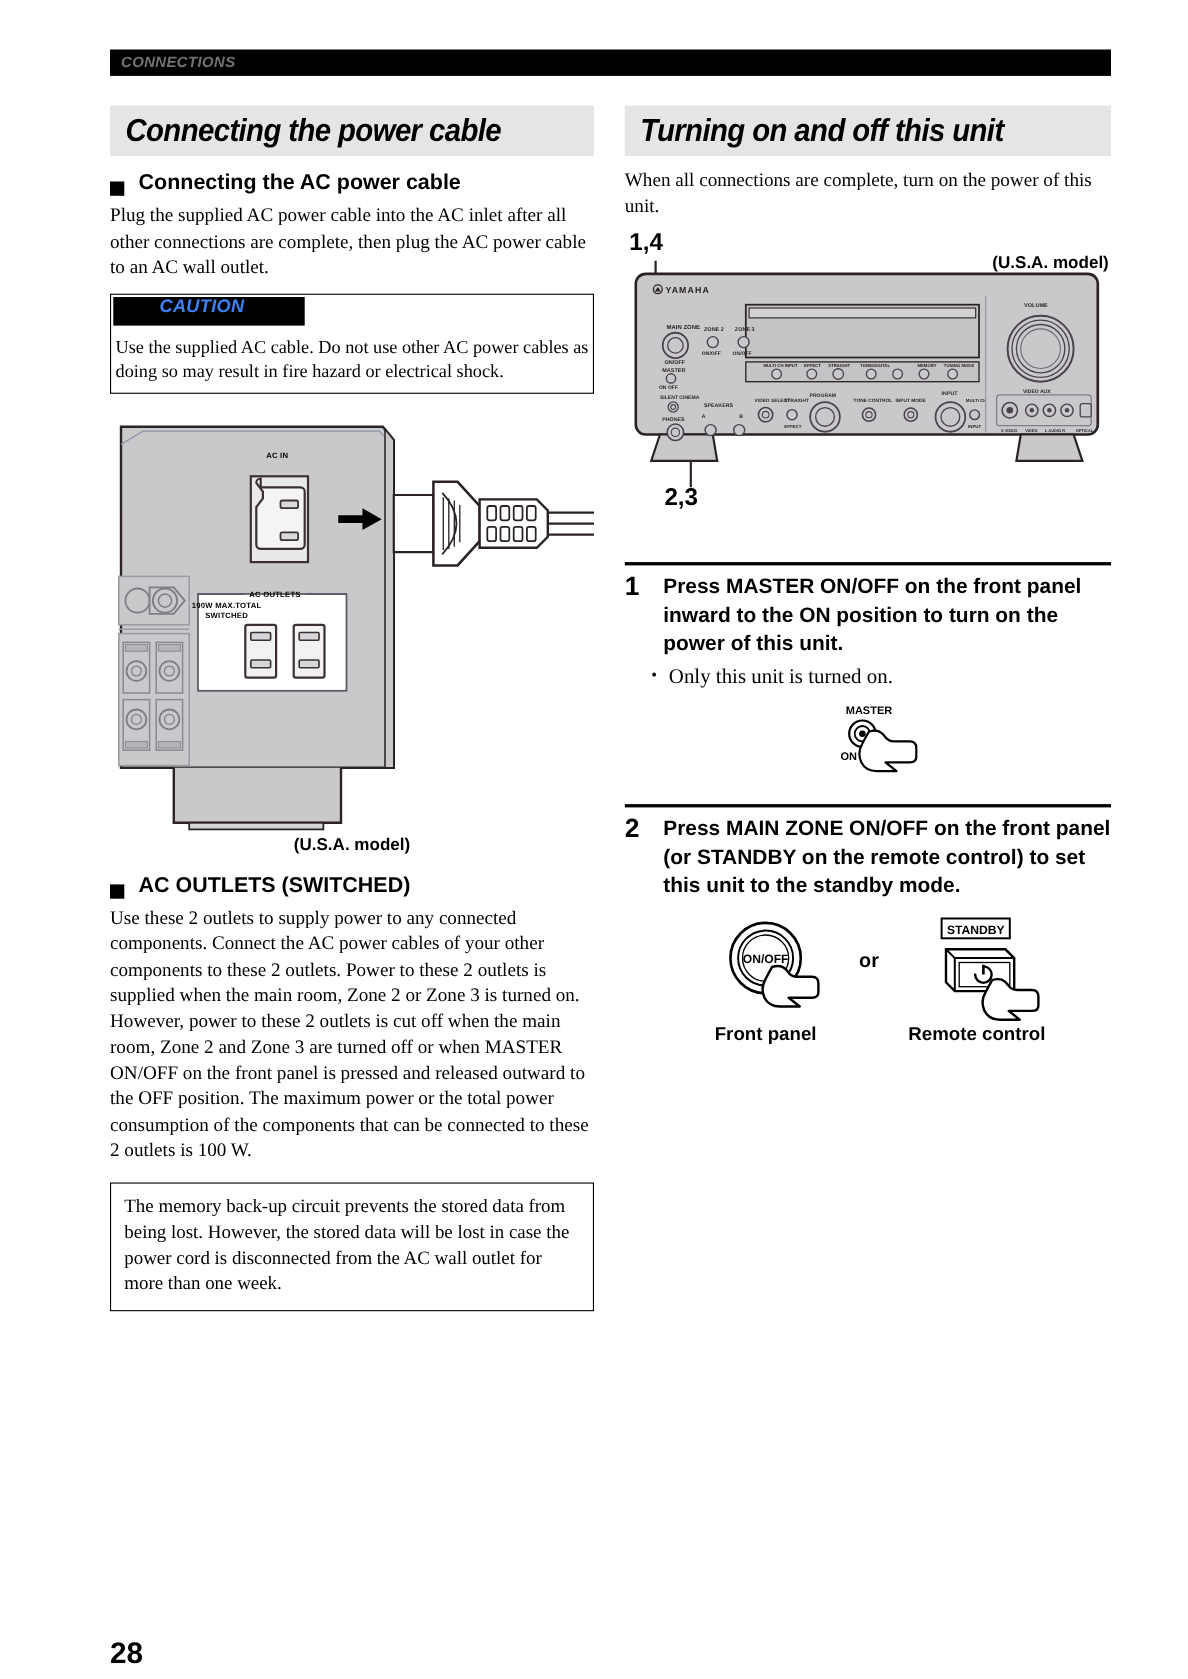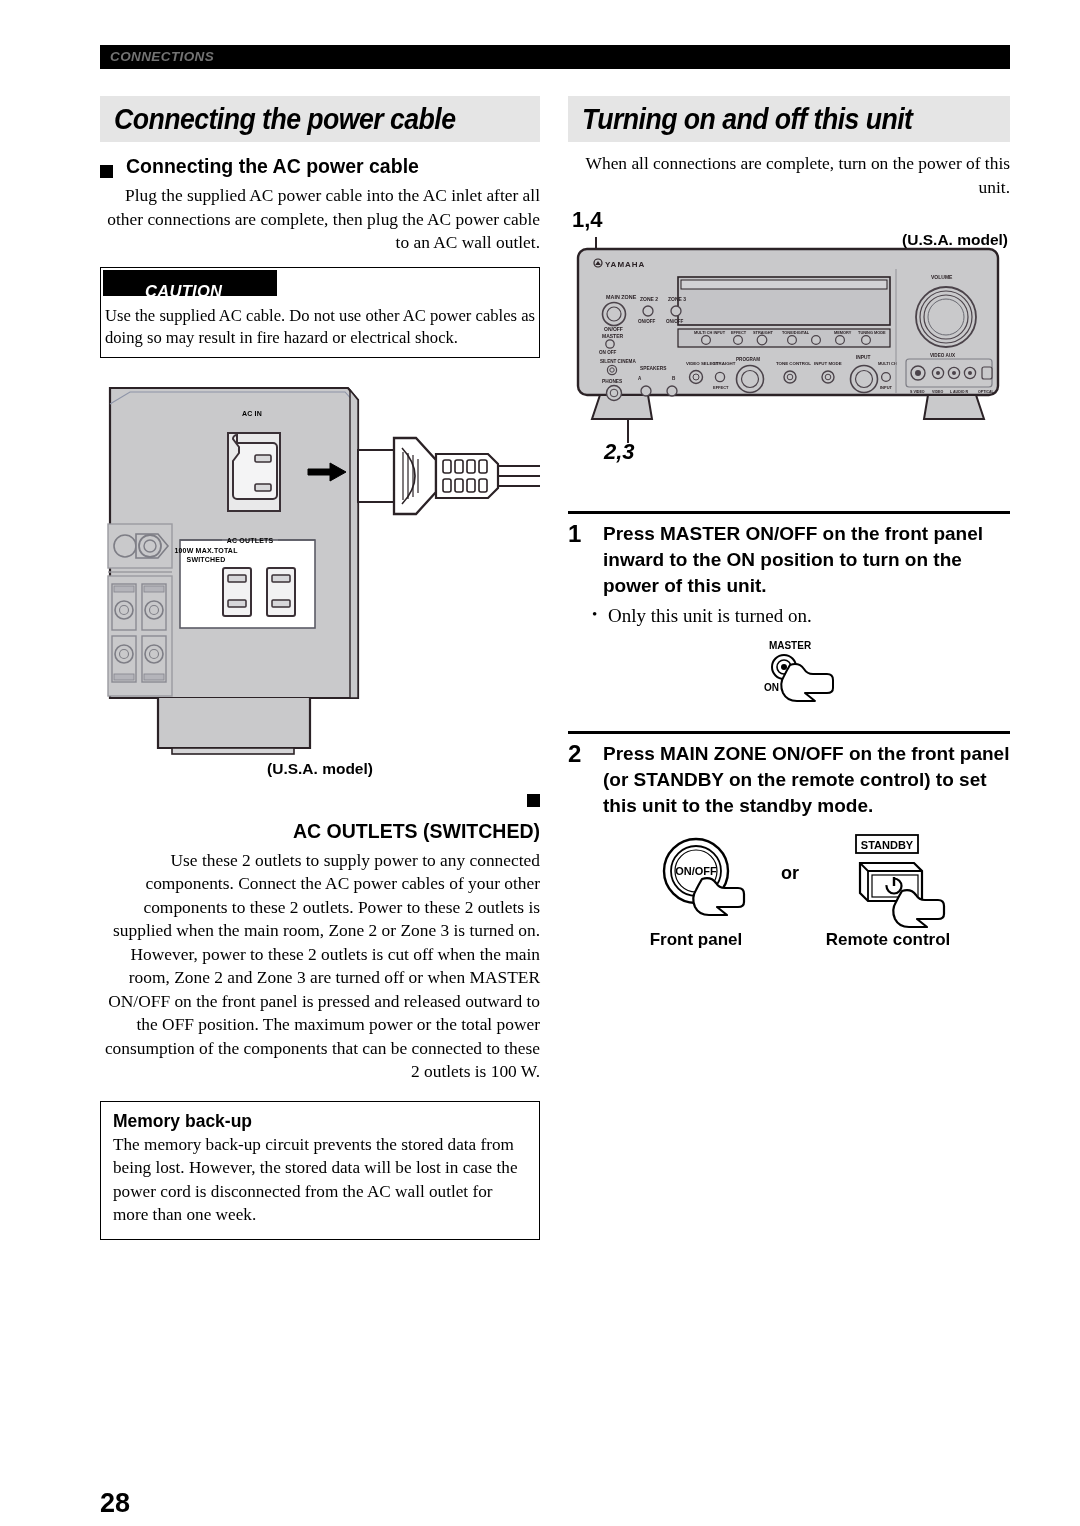--- a/index.html
+++ b/index.html
@@ -42,34 +42,34 @@
   
   .subhead{
     font-family:"Liberation Sans",sans-serif;font-weight:bold;font-size:19.5px;
     margin-top:13px;display:flex;align-items:flex-end;gap:13px;
   }
   .sq{display:inline-block;width:13px;height:13px;background:#000;flex:none;}
 
   
   p.body{
     font-family:"Liberation Serif",serif;font-size:17.4px;line-height:23.5px;
-    margin:6px 0 0 0;text-align:right;
+    margin:6px 0 0 0;text-align:left;
   }
 
   
   .cautionwrap{
     border:1px solid #000;margin-top:12px;padding:0;
     position:relative;
   }
   .cautionbar{
     background:#000;height:26px;width:174px;margin:2px 0 0 2px;position:relative;
   }
   .cautionbar span{
-    color:#ffffff;font-family:"Liberation Sans",sans-serif;font-weight:bold;
-    font-style:italic;font-size:16.5px;position:absolute;left:42px;top:12px;
+    color:#3b82f6;font-family:"Liberation Sans",sans-serif;font-weight:bold;
+    font-style:italic;font-size:16.5px;position:absolute;left:42px;top:0;
     letter-spacing:.3px;
   }
   .cautionbody{
     font-family:"Liberation Serif",serif;font-size:16.6px;line-height:22.5px;
     padding:9px 4px 7px 4px;
   }
 
   
   .figcap{
     font-family:"Liberation Sans",sans-serif;font-weight:bold;font-size:15.5px;
@@ -254,29 +254,28 @@
 
           <rect x="167" y="192" width="28" height="48" rx="2" fill="#f2f2f3" stroke="#3a3036" stroke-width="2"></rect>
           <rect x="172" y="199" width="18" height="7" rx="1" fill="#d7d7da" stroke="#3a3036" stroke-width="1.5"></rect>
           <rect x="172" y="224" width="18" height="7" rx="1" fill="#d7d7da" stroke="#3a3036" stroke-width="1.5"></rect>
         </g>
       </svg>
     </div>
 
     <div class="figcap" style="margin-top:-6px;">(U.S.A. model)</div>
 
-    <div class="subhead" style="margin-top:16px;flex-direction:column;">
+    <div class="subhead" style="margin-top:16px;">
       <span class="sq"></span>
       <span>AC OUTLETS (SWITCHED)</span>
     </div>
 
     <p class="body">Use these 2 outlets to supply power to any connected components. Connect the AC power cables of your other components to these 2 outlets. Power to these 2 outlets is supplied when the main room, Zone 2 or Zone 3 is turned on. However, power to these 2 outlets is cut off when the main room, Zone 2 and Zone 3 are turned off or when MASTER ON/OFF on the front panel is pressed and released outward to the OFF position. The maximum power or the total power consumption of the components that can be connected to these 2 outlets is 100 W.</p>
 
     <div class="memobox">
-      <div class="memotitle">Memory back-up</div>
       <div class="memotext">The memory back-up circuit prevents the stored data from being lost. However, the stored data will be lost in case the power cord is disconnected from the AC wall outlet for more than one week.</div>
     </div>
   </div>
 
   <div class="col colR">
 
     <div class="banner">
       <span>Turning on and off this unit</span>
     </div>
 
@@ -406,21 +405,21 @@
         <circle cx="402" cy="166" r="2" fill="#4b434a"></circle>
         <rect x="414" y="160" width="10" height="12" rx="2" fill="#c9c9cb" stroke="#4b434a" stroke-width="1.2"></rect>
         <g font-family="Liberation Sans, sans-serif" font-weight="bold" font-size="3.6" fill="#2b2226">
           <text x="342" y="186">S VIDEO</text>
           <text x="364" y="186">VIDEO</text>
           <text x="382" y="186">L AUDIO R</text>
           <text x="410" y="186">OPTICAL</text>
         </g>
       </svg>
 
-      <div class="callout" style="left:36px;top:232px;font-style:italic;">2,3</div>
+      <div class="callout" style="left:36px;top:232px;">2,3</div>
     </div>
 
     <div class="steprule"></div>
     <div class="step">
       <div class="stepnum">1</div>
       <div class="steptext">Press MASTER ON/OFF on the front panel inward to the ON position to turn on the power of this unit.</div>
     </div>
     <ul class="bullets">
       <li>Only this unit is turned on.</li>
     </ul>

